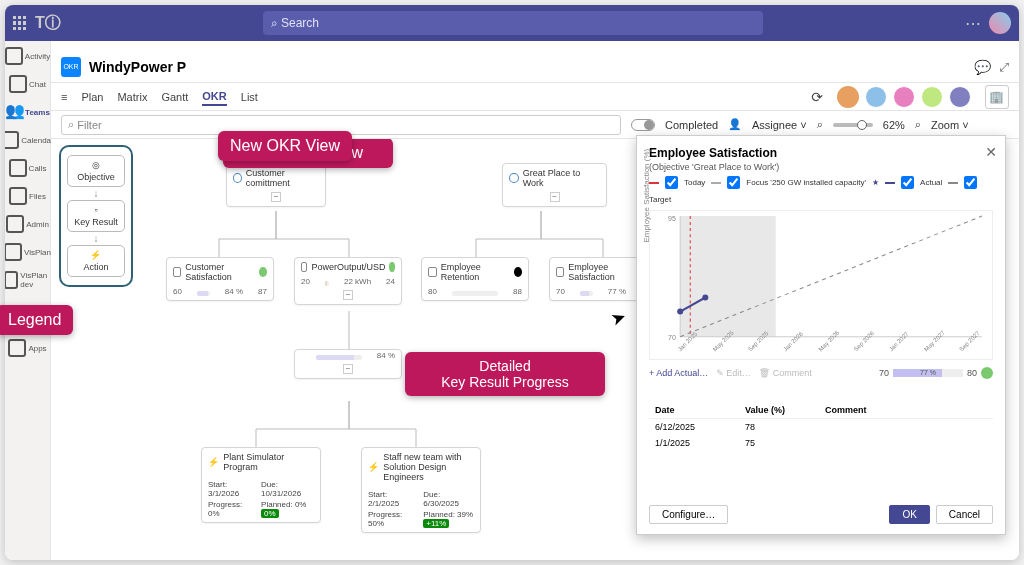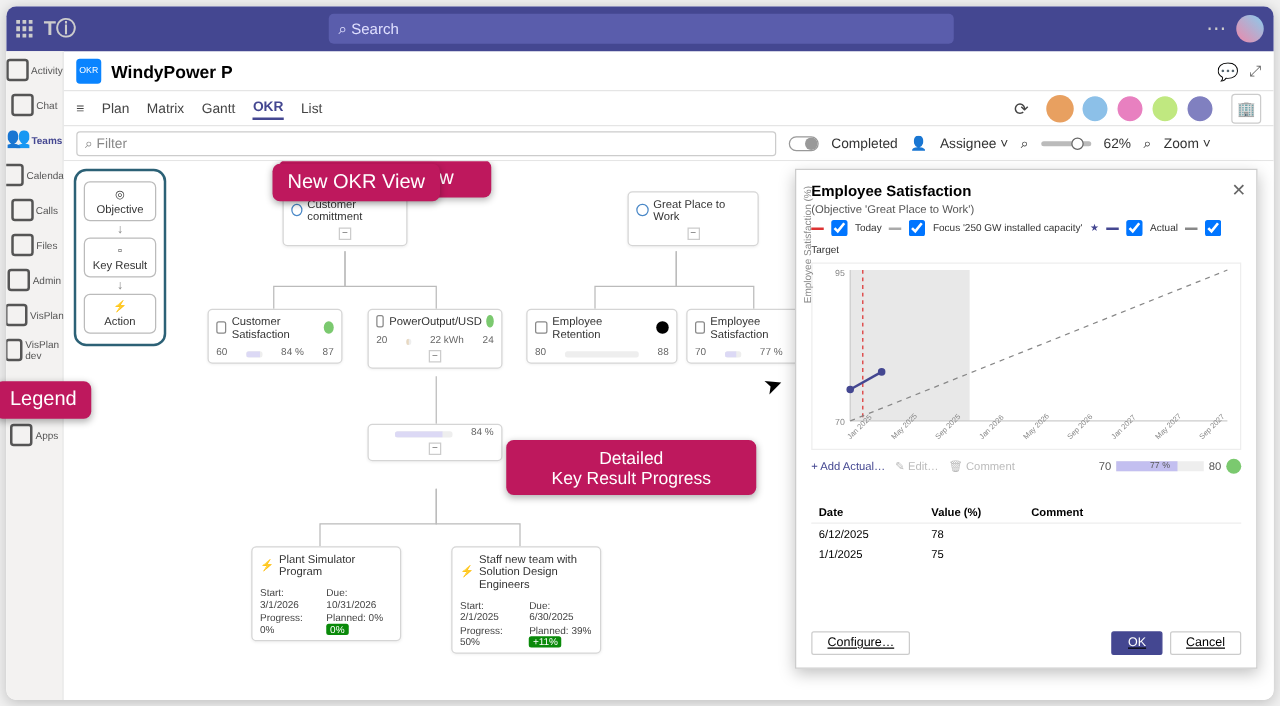--- a/index.html
+++ b/index.html
@@ -13,21 +13,21 @@
   .searchbar .box{ background:#5a5dac; color:#e0e0ff; border-radius:4px; height:24px; width:500px; display:flex; align-items:center; padding:0 8px; font-size:12px;}
   .tb-right { display:flex; align-items:center; gap:8px; color:#ccc;}
   .avatar { width:22px; height:22px; border-radius:50%; background:linear-gradient(45deg,#e8a,#8ce);}
   .body { flex:1; display:flex; min-height:0;}
   .leftrail { width:46px; background:#f3f2f1; border-right:1px solid #e5e5e5; display:flex; flex-direction:column; align-items:center; padding-top:6px; gap:10px;}
   .rail-item { display:flex; align-items:center; font-size:8px; color:#555; gap:2px; cursor:pointer;}
   .rail-item.active { color:#444791; font-weight:600;}
   .rail-icon { width:18px; height:18px; border:2px solid currentColor; border-radius:3px;}
   .rail-icon.people{border:none; font-size:16px; line-height:1;}
   .main { flex:1; display:flex; flex-direction:column; min-width:0;}
-  .apphdr { height:32px; border-bottom:1px solid #e5e5e5; display:flex; align-items:center; padding:0 10px; gap:8px;}
+  .apphdr { height:32px; border-bottom:1px solid #e5e5e5; display:flex; align-items:center; padding:0 10px; gap:8px;margin-top:10px;}
   .apptile{width:20px;height:20px;background:#0a84ff;color:#fff;font-size:7px;border-radius:3px;display:flex;align-items:center;justify-content:center;flex-direction:column;}
   .apphdr h1{font-size:14px;font-weight:700;}
   .apphdr .sp{flex:1;}
   .topcontrols{display:flex;align-items:center;gap:10px;}
   .avatar-sm{width:22px;height:22px;border-radius:50%;}
   .avstack{display:flex;}
   .avstack .avatar-sm:not(:first-child){margin-left:-4px; border:1px solid #fff;}
   .iconbox{width:24px;height:24px;border:1px solid #ccc;border-radius:3px;display:flex;align-items:center;justify-content:center;font-size:12px;}
   .viewtabs{height:28px;border-bottom:1px solid #e5e5e5;display:flex;align-items:center;padding:0 10px;gap:14px;font-size:11px;color:#444;}
   .viewtabs .tab{padding:2px 0;cursor:pointer;}
@@ -79,21 +79,21 @@
   .ctrls .disabled{color:#bbb;}
   .miniprog{flex:1;display:flex;align-items:center;gap:4px;}
   .miniprog .bar{flex:0 0 70px;height:8px;background:#eee;position:relative;}
   .miniprog .bar .fill{position:absolute;inset:0 30% 0 0;background:#c3bff0;}
   .miniprog .bar .txt{position:absolute;inset:0;font-size:7px;text-align:center;}
   .greeninfo{width:12px;height:12px;border-radius:50%;background:#7bc96f;}
   .dtable{margin-top:20px;}
   .dtable .hrow, .dtable .drow{display:flex;gap:20px;padding:3px 6px;font-size:9px;}
   .dtable .hrow{font-weight:600;border-bottom:1px solid #eee;}
   .dtable .c1{width:70px;} .dtable .c2{width:60px;} .dtable .c3{flex:1;}
-  .panel .footer{margin-top:auto;display:flex;gap:6px;align-items:center;padding-top:8px;text-decoration:underline;}
+  .panel .footer{margin-top:auto;display:flex;gap:6px;align-items:center;padding-top:8px;}
   .btn{border:1px solid #ccc;background:#fff;padding:3px 12px;font-size:10px;border-radius:2px;cursor:pointer;}
   .btn.primary{background:#444791;color:#fff;border-color:#444791;}
 </style>
 </head>
 <body>
 
 <div class="shell">
 
   <div class="titlebar">
     <div class="tb-left">
@@ -280,21 +280,21 @@
           <div class="prog">
               <span>20</span>
               <div class="bar">
                 <div class="fill" style="width:50%;background:#e8d8c0"></div>
               </div>
               <span>22 kWh</span>
               <span>24</span>
             </div>
           <div class="exp">−</div>
         </div>
-        <div class="node" style="left:370px;top:118px;width:121px">
+        <div class="node" style="left:370px;top:118px;width:108px">
           <div class="hdr">
               <div class="ic kr"></div>
               <span>Employee Retention</span>
               <div class="badge black"></div>
             </div>
           <div class="prog">
               <span>80</span>
               <div class="bar"></div>
               <span>88</span>
             </div>

